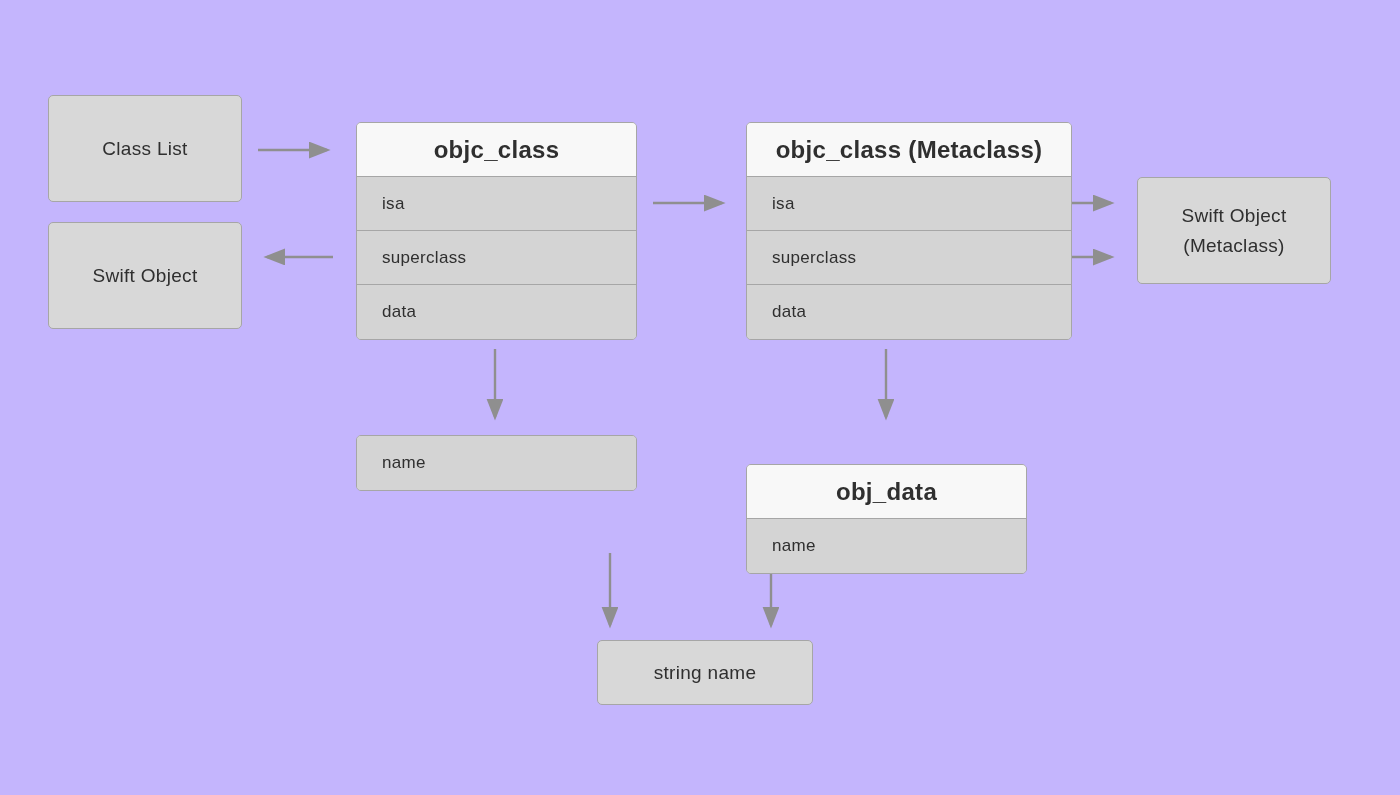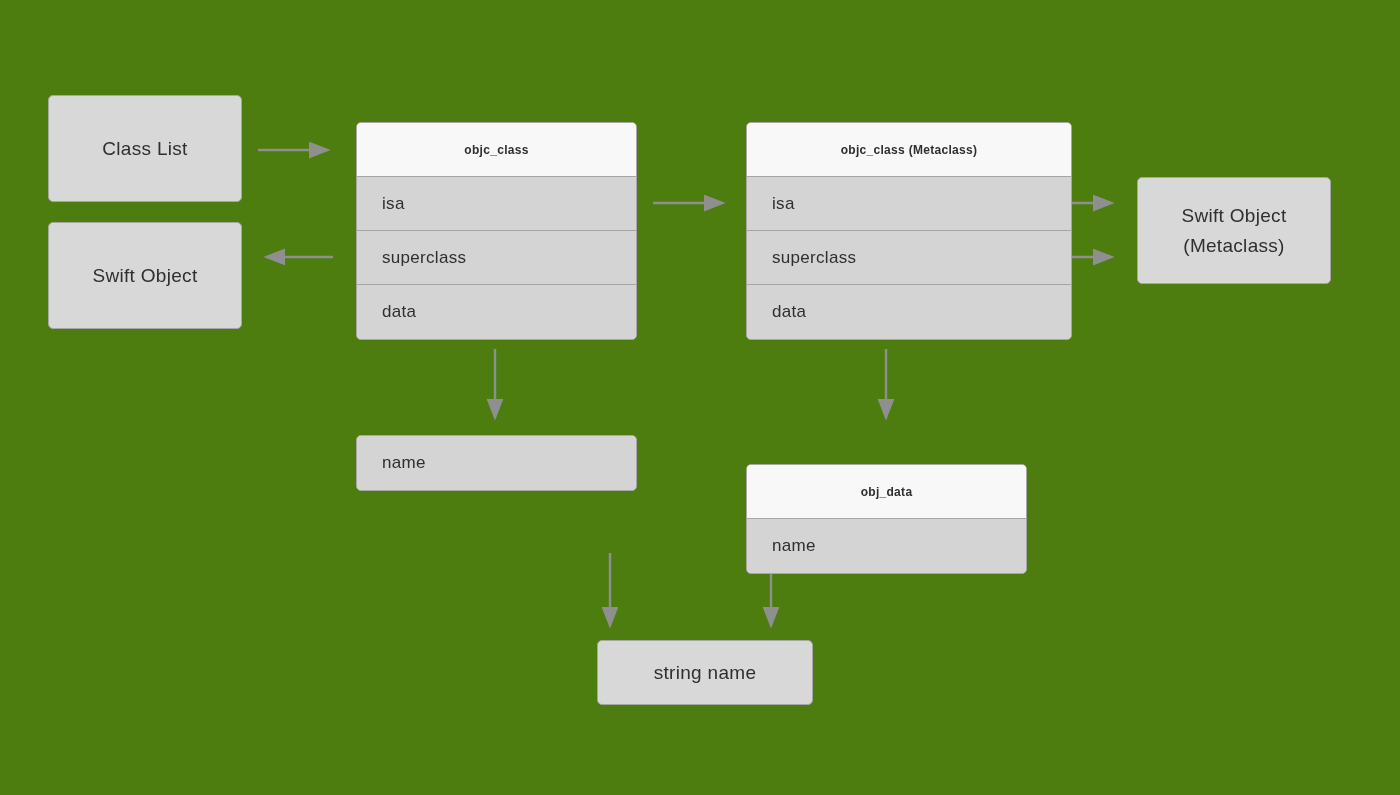--- a/index.html
+++ b/index.html
@@ -11,21 +11,21 @@
     --text: #2f2f2f;
   }
   * { margin: 0; padding: 0; box-sizing: border-box; }
   html, body { background: #ffffff; }
   body { font-family: "Liberation Sans", sans-serif; color: var(--text); }
 
   .canvas {
     position: relative;
     width: 1400px;
     height: 795px;
-    background: #4d7c0f;
+    background: #c4b5fd;
     overflow: hidden;
   }
 
   .arrow-layer {
     position: absolute;
     inset: 0;
     width: 1400px;
     height: 795px;
     pointer-events: none;
   }
@@ -54,21 +54,21 @@
     background: var(--row-fill);
     box-shadow: 0 0 0 0 transparent;
   }
   .struct-header {
     height: 54px;
     background: var(--header-fill);
     display: flex;
     align-items: center;
     justify-content: center;
     font-weight: bold;
-    font-size: 12px;
+    font-size: 24px;
     letter-spacing: 0.3px;
     border-bottom: 1px solid var(--border);
   }
   .struct-row {
     height: 54px;
     background: var(--row-fill);
     display: flex;
     align-items: center;
     padding-left: 25px;
     font-size: 17px;

